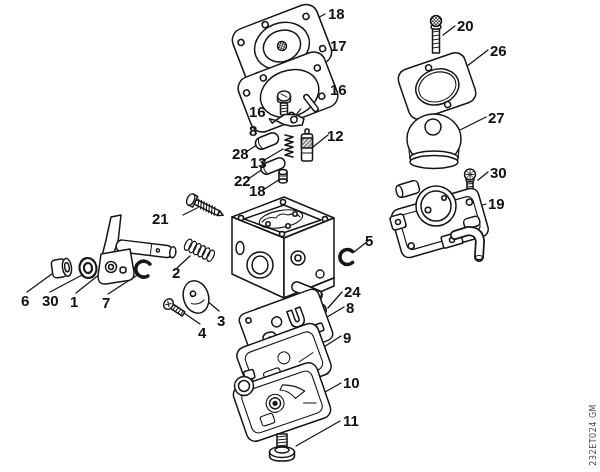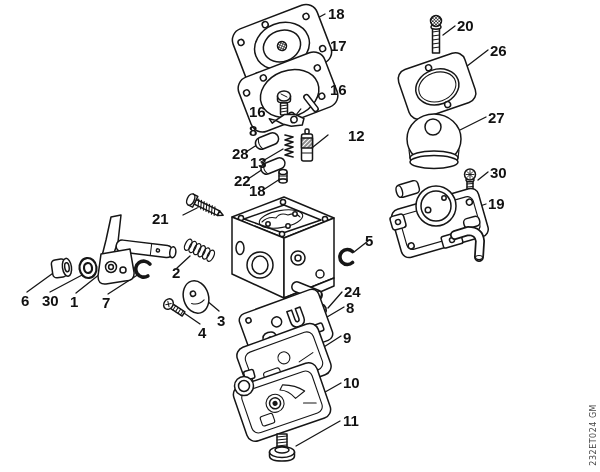--- a/index.html
+++ b/index.html
@@ -355,21 +355,21 @@
 </svg>
 
   <div class="callout" style="left:328px;top:6px">18</div>
   <div class="callout" style="left:330px;top:38px">17</div>
   <div class="callout" style="left:457px;top:18px">20</div>
   <div class="callout" style="left:490px;top:43px">26</div>
   <div class="callout" style="left:330px;top:82px">16</div>
   <div class="callout" style="left:249px;top:104px">16</div>
   <div class="callout" style="left:488px;top:110px">27</div>
   <div class="callout" style="left:249px;top:123px">8</div>
-  <div class="callout" style="left:348px;top:128px">12</div>
+  <div class="callout" style="left:327px;top:128px">12</div>
   <div class="callout" style="left:232px;top:146px">28</div>
   <div class="callout" style="left:250px;top:155px">13</div>
   <div class="callout" style="left:490px;top:165px">30</div>
   <div class="callout" style="left:234px;top:173px">22</div>
   <div class="callout" style="left:249px;top:183px">18</div>
   <div class="callout" style="left:488px;top:196px">19</div>
   <div class="callout" style="left:152px;top:211px">21</div>
   <div class="callout" style="left:365px;top:233px">5</div>
   <div class="callout" style="left:172px;top:265px">2</div>
   <div class="callout" style="left:21px;top:293px">6</div>

